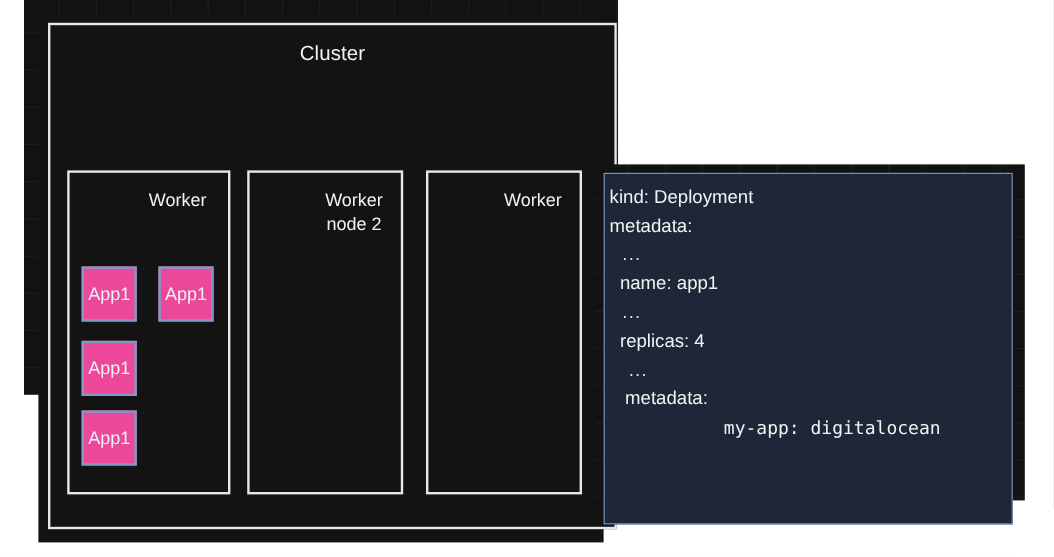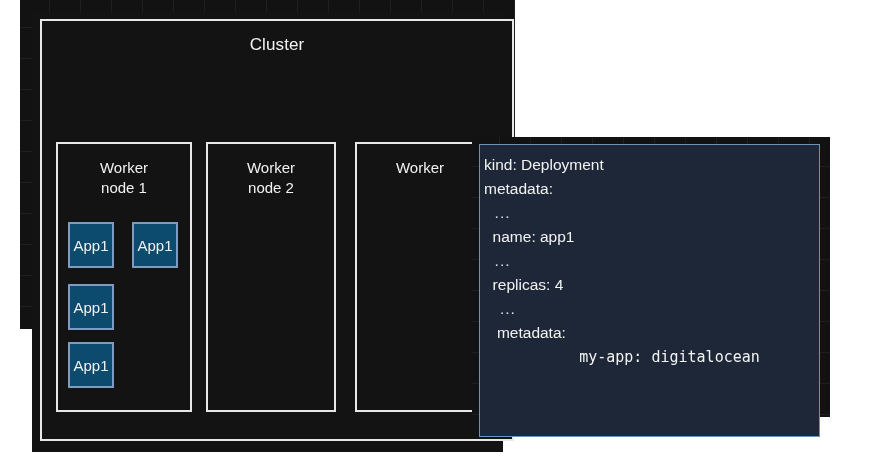--- a/index.html
+++ b/index.html
@@ -80,45 +80,46 @@
 
   .worker-label {
     position: absolute;
     left: 0;
     top: 14px;
     width: 100%;
     text-align: center;
     color: #f2f2f2;
     font-size: 15px;
     line-height: 20px;
+    padding-left: 24px;
   }
   .worker-label .l2 { display: block; }
 
   .app-box {
     position: absolute;
     width: 46px;
     height: 46px;
     box-sizing: border-box;
-    background: #0c4a6e;
+    background: #ec4899;
     border: 2px solid #7e9bc4;
     color: #f0f0f0;
     font-size: 15px;
     display: flex;
     align-items: center;
     justify-content: center;
   }
   .app-box.p0 { left: 10px; top: 78px; }
   .app-box.p1 { left: 74px; top: 78px; }
   .app-box.p2 { left: 10px; top: 140px; }
   .app-box.p3 { left: 10px; top: 198px; }
 
   
   .right-panel {
     position: absolute;
-    left: 472px;
+    left: 496px;
     top: 137px;
     width: 358px;
     height: 280px;
     background: #121212;
     background-image:
       linear-gradient(to right, rgba(255,255,255,0.055) 1px, transparent 1px),
       linear-gradient(to bottom, rgba(255,255,255,0.055) 1px, transparent 1px);
     background-size: 31px 31px;
     background-position: -4px -2px;
   }
@@ -159,21 +160,20 @@
 
   <div class="left-panel">
     <div class="left-inner-mask"></div>
 
     <div class="cluster-box">
       <div class="cluster-title">Cluster</div>
 
       <div class="worker-node n1">
         <div class="worker-label">
           <span>Worker</span>
-          <span class="l2">node 1</span>
         </div>
         <div class="app-box p0">App1</div>
         <div class="app-box p1">App1</div>
         <div class="app-box p2">App1</div>
         <div class="app-box p3">App1</div>
       </div>
 
       <div class="worker-node n2">
         <div class="worker-label">
           <span>Worker</span>

